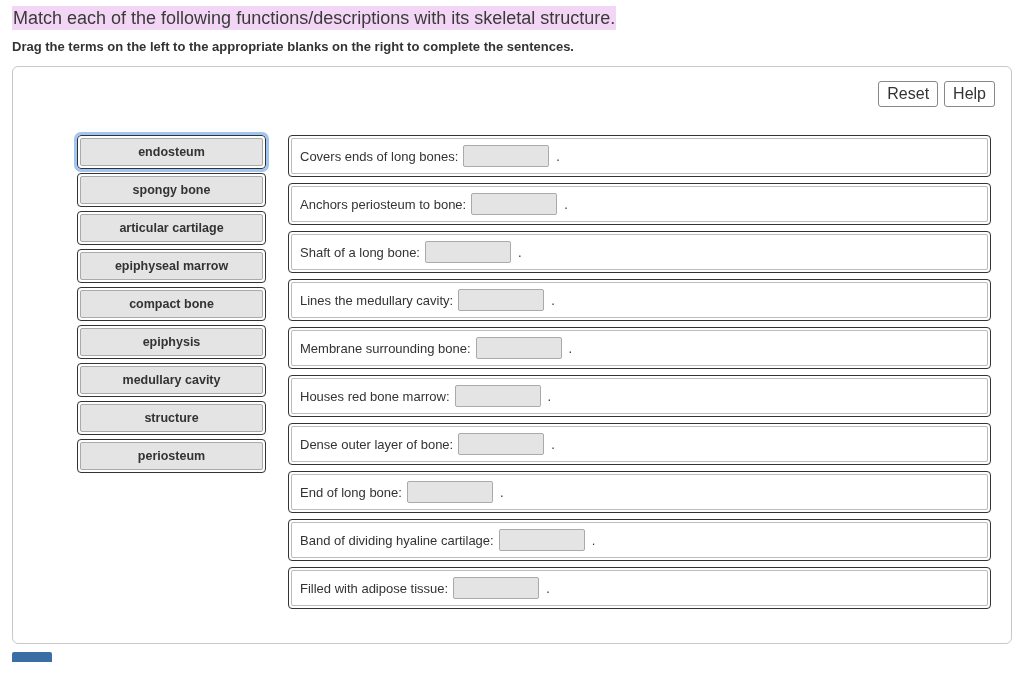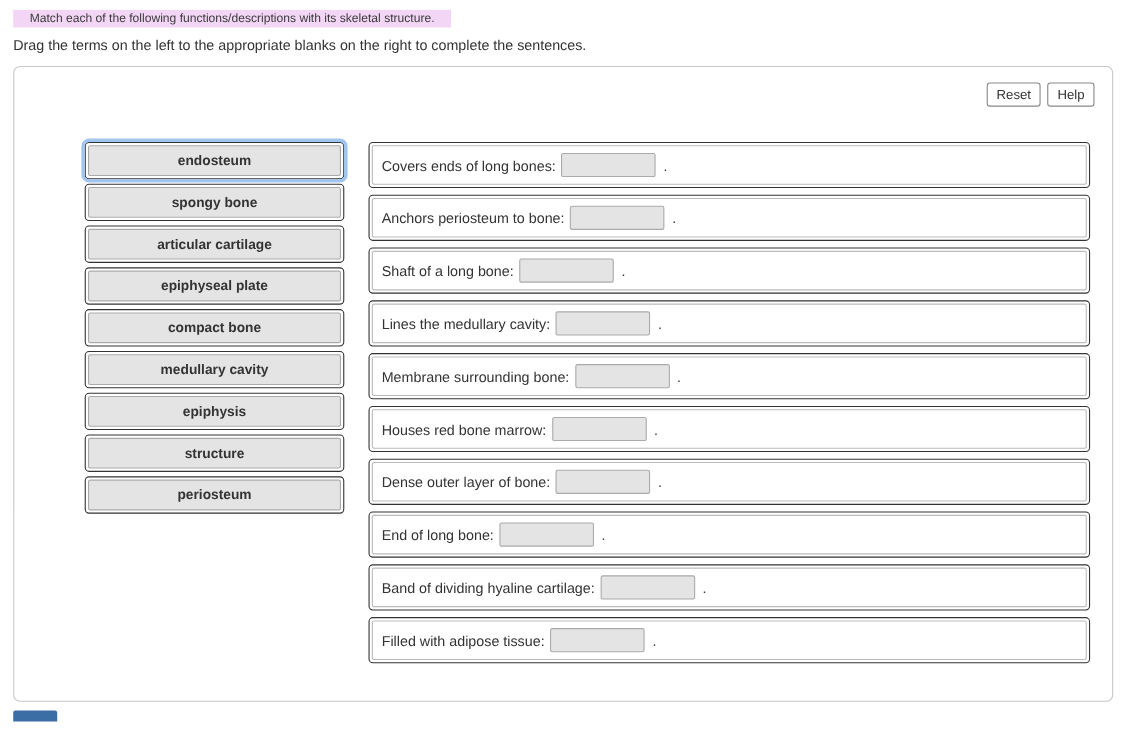--- a/index.html
+++ b/index.html
@@ -6,27 +6,27 @@
   body {
     font-family: Arial, Helvetica, sans-serif;
     font-size: 13px;
     color: #333;
     background: #fff;
     padding: 8px 12px;
   }
   .question-header {
     background: #f3d6f5;
     color: #3a3a3a;
-    padding: 2px 15px;
-    font-size: 11px;
+    padding: 2px 1px;
+    font-size: 18px;
     display: inline;
     margin-top: 29px;
   }
   .instruction {
-    font-weight: normal;
+    font-weight: bold;
     font-size: 13px;
     margin: 10px 0 12px 0;
     color: #333;
   }
   .activity-container {
     border: 1px solid #c8c8c8;
     border-radius: 6px;
     padding: 20px 20px 28px 20px;
     position: relative;
     background: #fff;
@@ -36,33 +36,33 @@
     top: 14px;
     right: 16px;
     display: flex;
     gap: 6px;
   }
   .tool-btn {
     border: 1px solid #888;
     background: #fff;
     border-radius: 3px;
     padding: 3px 8px;
-    font-size: 12px;
+    font-size: 16px;
     color: #333;
     cursor: pointer;
   }
   .workspace {
     display: flex;
     gap: 22px;
     margin-top: 48px;
     align-items: flex-start;
     padding-left: 44px;
   }
   .terms-column {
-    width: 236px;
+    width: 189px;
     flex-shrink: 0;
   }
   .term-slot {
     border: 1px solid #333;
     border-radius: 4px;
     padding: 2px;
     margin-bottom: 4px;
     background: #fff;
   }
   .term-slot.selected {
@@ -139,30 +139,30 @@
         <div class="term-slot selected">
           <div class="term-chip" draggable="true">endosteum</div>
         </div>
         <div class="term-slot">
           <div class="term-chip" draggable="true">spongy bone</div>
         </div>
         <div class="term-slot">
           <div class="term-chip" draggable="true">articular cartilage</div>
         </div>
         <div class="term-slot">
-          <div class="term-chip" draggable="true">epiphyseal plate</div>
+          <div class="term-chip" draggable="true">epiphyseal marrow</div>
         </div>
         <div class="term-slot">
           <div class="term-chip" draggable="true">compact bone</div>
         </div>
         <div class="term-slot">
+          <div class="term-chip" draggable="true">epiphysis</div>
+        </div>
+        <div class="term-slot">
           <div class="term-chip" draggable="true">medullary cavity</div>
-        </div>
-        <div class="term-slot">
-          <div class="term-chip" draggable="true">epiphysis</div>
         </div>
         <div class="term-slot">
           <div class="term-chip" draggable="true">structure</div>
         </div>
         <div class="term-slot">
           <div class="term-chip" draggable="true">periosteum</div>
         </div>
       </div>
     <div class="sentences-column" id="sentences-column">
         <div class="sentence-slot">

